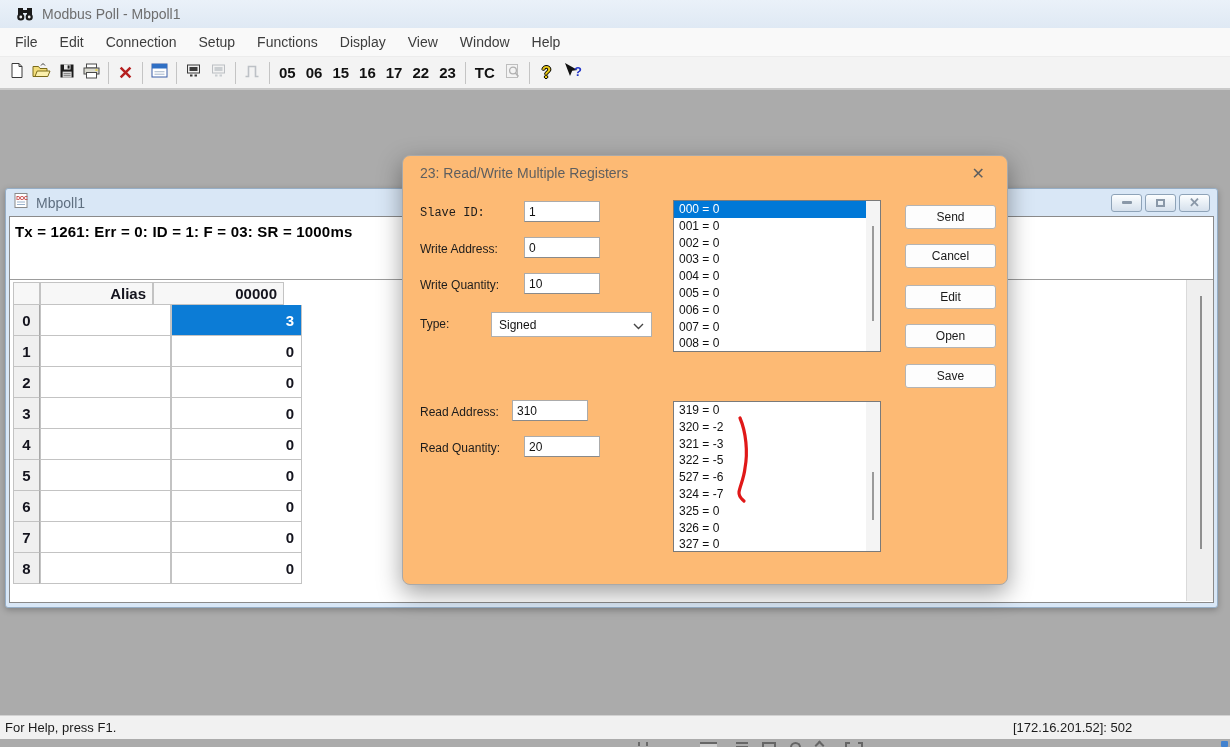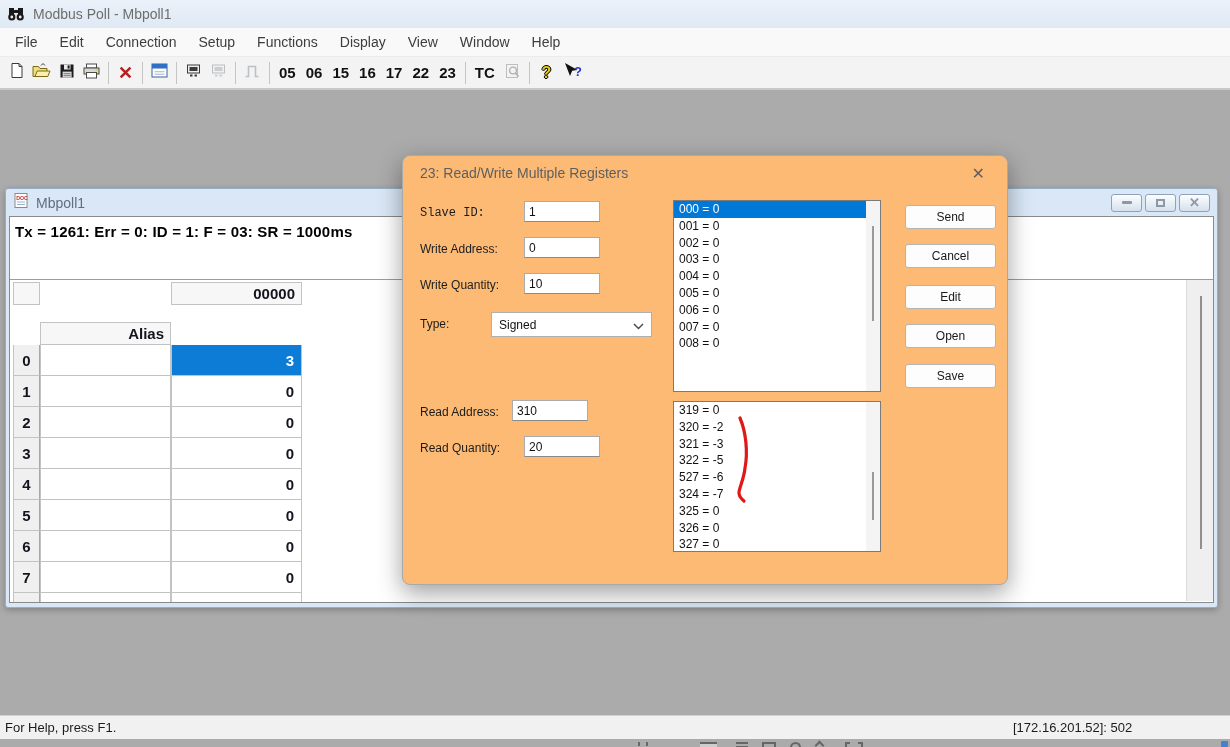--- a/index.html
+++ b/index.html
@@ -1,21 +1,21 @@
 <!DOCTYPE html>
 <html><head>
 <meta charset="utf-8">
 <style>
   * { margin:0; padding:0; box-sizing:border-box; }
   html,body { width:1230px; height:747px; font-family:"Liberation Sans", sans-serif; overflow:hidden; }
   #screen { position:relative; width:1230px; height:747px; background:#ababab; overflow:hidden; }
 
   
   #titlebar { position:absolute; left:0; top:0; width:1230px; height:28px;
-    background:linear-gradient(#eaf1f9,#dfe9f4); display:flex; align-items:center; padding-left:7px; }
+    background:linear-gradient(#eaf1f9,#dfe9f4); display:flex; align-items:center; padding-left:16px; }
   #titlebar .title-text { font-size:14px; color:#6e6e6e; margin-left:7px; }
   .app-icon { width:19px; height:17px; display:inline-block; }
 
   
   #menubar { position:absolute; left:0; top:28px; width:1230px; height:29px;
     background:#f9f9f9; display:flex; align-items:center; padding-left:4px; border-bottom:1px solid #ececec; }
   .menu-item { font-size:14px; color:#3d3d3d; padding:4px 11px; cursor:default; }
 
   
   #toolbar { position:absolute; left:0; top:57px; width:1230px; height:33px;
@@ -48,21 +48,21 @@
   #grid { position:absolute; left:3px; top:65px; width:289px; }
   .g-row { display:flex; }
   .g-cell { border:1px solid #c3c3c3; border-top:none; font-size:15px; font-weight:600; color:#14141e;
     display:flex; align-items:center; }
   .g-head { border-top:1px solid #c3c3c3; background:#f7f7f7; height:23px; justify-content:flex-end; padding-right:6px; }
   .g-idx { width:27px; background:#f0f0f0; justify-content:center; height:31px; border-right:1px solid #a8a8a8; }
   .g-alias { width:131px; background:#fff; height:31px; }
   .g-val { width:131px; background:#fff; height:31px; justify-content:flex-end; padding-right:7px; }
   .g-val.sel { background:#0c7cd6; color:#fff; }
   .g-corner { width:27px; }
-  .g-head.alias-h { width:131px;margin-top:40px; }
+  .g-head.alias-h { width:113px; }
   .g-head.reg-h { width:131px; }
 
   
   #client-scroll { position:absolute; right:0; top:63px; width:27px; height:321px; background:#efefef; border-left:1px solid #dadada; }
   #client-scroll .thumb-line { position:absolute; left:13px; top:16px; width:2px; height:253px; background:#8f8f8f; }
 
   
   #dialog { position:absolute; left:402px; top:155px; width:606px; height:430px;
     background:#fdba74; border:1px solid #a9a9a9; border-radius:8px;
     box-shadow:0 8px 24px rgba(0,0,0,.38); }
@@ -70,21 +70,21 @@
   #dialog-close { position:absolute; right:16px; top:6px; font-size:16px; color:#5f5f5f; padding:2px 6px; }
 
   .dlg-label { position:absolute; font-size:12px; color:#1c1c1c; }
   .dlg-input { position:absolute; width:76px; height:21px; border:1px solid #ababab; border-bottom-color:#8a8a8a;
     background:#fff; font-family:"Liberation Sans",sans-serif; font-size:12px; color:#111; padding:0 4px; outline:none; }
   #combo-type { position:absolute; left:88px; top:156px; width:161px; height:25px; background:#fff;
     border:1px solid #b0b0b0; display:flex; align-items:center; padding:0 7px; }
   #combo-type .combo-value { flex:1; font-size:12px; color:#111; }
 
   .listbox { position:absolute; left:270px; width:208px; background:#fff; border:1px solid #7a7a7a; overflow:hidden; }
-  #write-list { top:44px; height:192px; }
+  #write-list { top:44px; height:152px; }
   #read-list  { top:245px; height:151px; }
   .lb-item { height:16.8px; line-height:16.8px; font-size:12px; color:#101010; padding-left:5px; white-space:pre; }
   .lb-item.sel { background:#0078d7; color:#fff; }
   .lb-scroll { position:absolute; right:0; top:0; width:14px; height:100%; background:#f4f4f4; }
   .lb-thumb { position:absolute; left:6px; width:2px; background:#9a9a9a; }
   #write-thumb { top:25px; height:95px; }
   #read-thumb { top:70px; height:48px; }
   #read-label { left:270px; top:227px;margin-top:16px; }
 
   .dlg-btn { position:absolute; left:502px; width:91px; height:24px; background:#fdfdfd;

